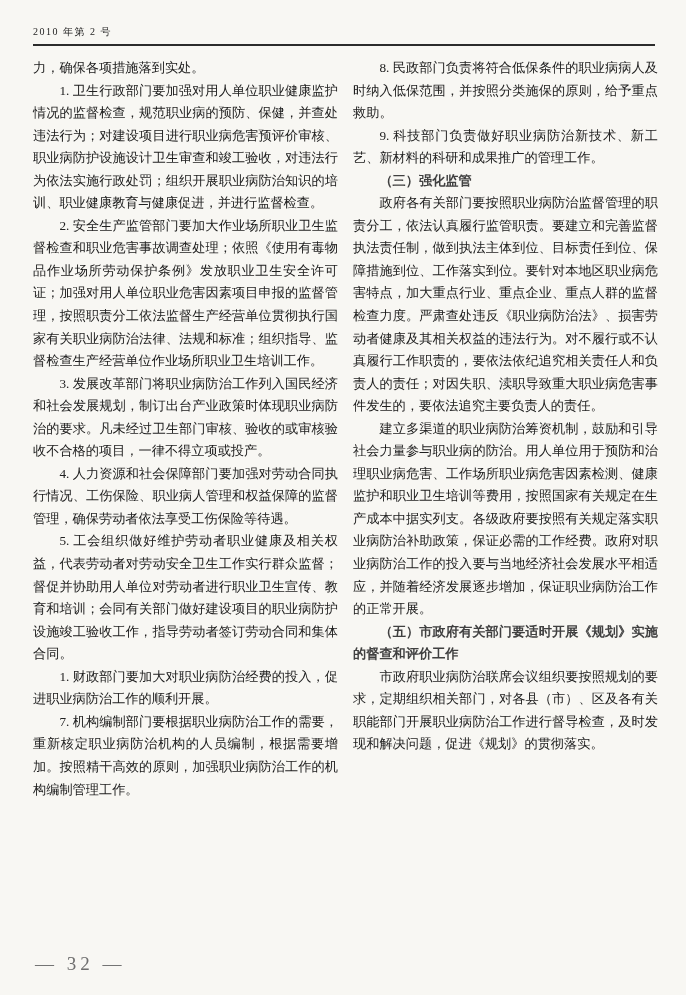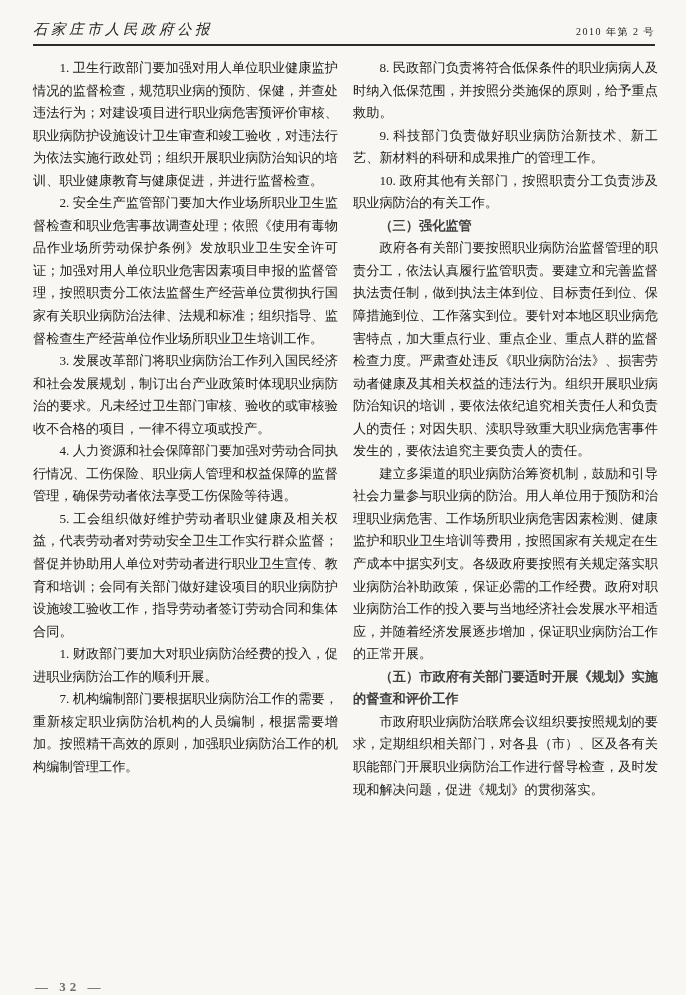--- a/index.html
+++ b/index.html
@@ -62,55 +62,53 @@
     color: #202020;
   }
   .column p { text-indent: 2em; }
   .column p.continuation { text-indent: 0; }
   .column p.heading { font-weight: 700; color: #404040; }
 
   
   .footer {
     position: absolute;
     left: 35px;
-    bottom: 0;
-    font-size: 13px;
+    bottom: 20px;
+    font-size: 19px;
     letter-spacing: 4px;
     color: #6e6e6e;
-    font-weight: bold;
   }
 </style>
 </head>
 <body>
 
 <div class="page">
 
   <div class="header">
-    <span class="gazette-title">石家庄市人民政府公报</span>
     <span class="issue-number">2010 年第 2 号</span>
   </div>
 
   <div class="content">
 
     <div class="column">
+      <p class="continuation">力，确保各项措施落到实处。</p>
       <p>1. 卫生行政部门要加强对用人单位职业健康监护情况的监督检查，规范职业病的预防、保健，并查处违法行为；对建设项目进行职业病危害预评价审核、职业病防护设施设计卫生审查和竣工验收，对违法行为依法实施行政处罚；组织开展职业病防治知识的培训、职业健康教育与健康促进，并进行监督检查。</p>
       <p>2. 安全生产监管部门要加大作业场所职业卫生监督检查和职业危害事故调查处理；依照《使用有毒物品作业场所劳动保护条例》发放职业卫生安全许可证；加强对用人单位职业危害因素项目申报的监督管理，按照职责分工依法监督生产经营单位贯彻执行国家有关职业病防治法律、法规和标准；组织指导、监督检查生产经营单位作业场所职业卫生培训工作。</p>
       <p>3. 发展改革部门将职业病防治工作列入国民经济和社会发展规划，制订出台产业政策时体现职业病防治的要求。凡未经过卫生部门审核、验收的或审核验收不合格的项目，一律不得立项或投产。</p>
       <p>4. 人力资源和社会保障部门要加强对劳动合同执行情况、工伤保险、职业病人管理和权益保障的监督管理，确保劳动者依法享受工伤保险等待遇。</p>
       <p>5. 工会组织做好维护劳动者职业健康及相关权益，代表劳动者对劳动安全卫生工作实行群众监督；督促并协助用人单位对劳动者进行职业卫生宣传、教育和培训；会同有关部门做好建设项目的职业病防护设施竣工验收工作，指导劳动者签订劳动合同和集体合同。</p>
       <p>1. 财政部门要加大对职业病防治经费的投入，促进职业病防治工作的顺利开展。</p>
       <p>7. 机构编制部门要根据职业病防治工作的需要，重新核定职业病防治机构的人员编制，根据需要增加。按照精干高效的原则，加强职业病防治工作的机构编制管理工作。</p>
     </div>
 
     <div class="column">
       <p>8. 民政部门负责将符合低保条件的职业病病人及时纳入低保范围，并按照分类施保的原则，给予重点救助。</p>
       <p>9. 科技部门负责做好职业病防治新技术、新工艺、新材料的科研和成果推广的管理工作。</p>
-      <p>10. 政府其他有关部门，按照职责分工负责涉及职业病防治的有关工作。</p>
       <p class="heading">（三）强化监管</p>
-      <p>政府各有关部门要按照职业病防治监督管理的职责分工，依法认真履行监管职责。要建立和完善监督执法责任制，做到执法主体到位、目标责任到位、保障措施到位、工作落实到位。要针对本地区职业病危害特点，加大重点行业、重点企业、重点人群的监督检查力度。严肃查处违反《职业病防治法》、损害劳动者健康及其相关权益的违法行为。组织开展职业病防治知识的培训，要依法依纪追究相关责任人和负责人的责任；对因失职、渎职导致重大职业病危害事件发生的，要依法追究主要负责人的责任。</p>
+      <p>政府各有关部门要按照职业病防治监督管理的职责分工，依法认真履行监管职责。要建立和完善监督执法责任制，做到执法主体到位、目标责任到位、保障措施到位、工作落实到位。要针对本地区职业病危害特点，加大重点行业、重点企业、重点人群的监督检查力度。严肃查处违反《职业病防治法》、损害劳动者健康及其相关权益的违法行为。对不履行或不认真履行工作职责的，要依法依纪追究相关责任人和负责人的责任；对因失职、渎职导致重大职业病危害事件发生的，要依法追究主要负责人的责任。</p>
       <p>建立多渠道的职业病防治筹资机制，鼓励和引导社会力量参与职业病的防治。用人单位用于预防和治理职业病危害、工作场所职业病危害因素检测、健康监护和职业卫生培训等费用，按照国家有关规定在生产成本中据实列支。各级政府要按照有关规定落实职业病防治补助政策，保证必需的工作经费。政府对职业病防治工作的投入要与当地经济社会发展水平相适应，并随着经济发展逐步增加，保证职业病防治工作的正常开展。</p>
       <p class="heading">（五）市政府有关部门要适时开展《规划》实施的督查和评价工作</p>
       <p>市政府职业病防治联席会议组织要按照规划的要求，定期组织相关部门，对各县（市）、区及各有关职能部门开展职业病防治工作进行督导检查，及时发现和解决问题，促进《规划》的贯彻落实。</p>
     </div>
 
   </div>
 
   <div class="footer">
     <span>— 32 —</span>
   </div>

